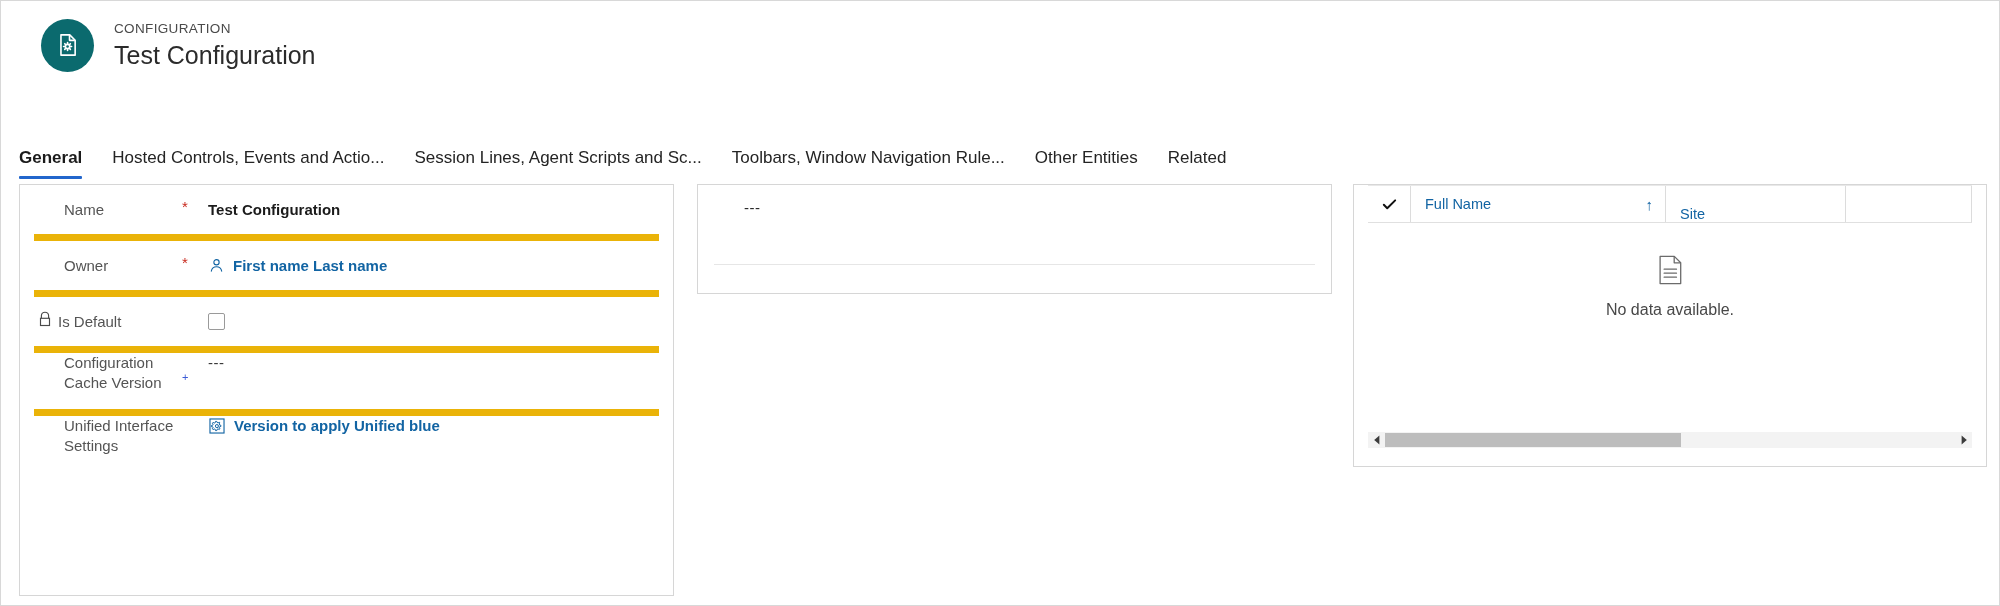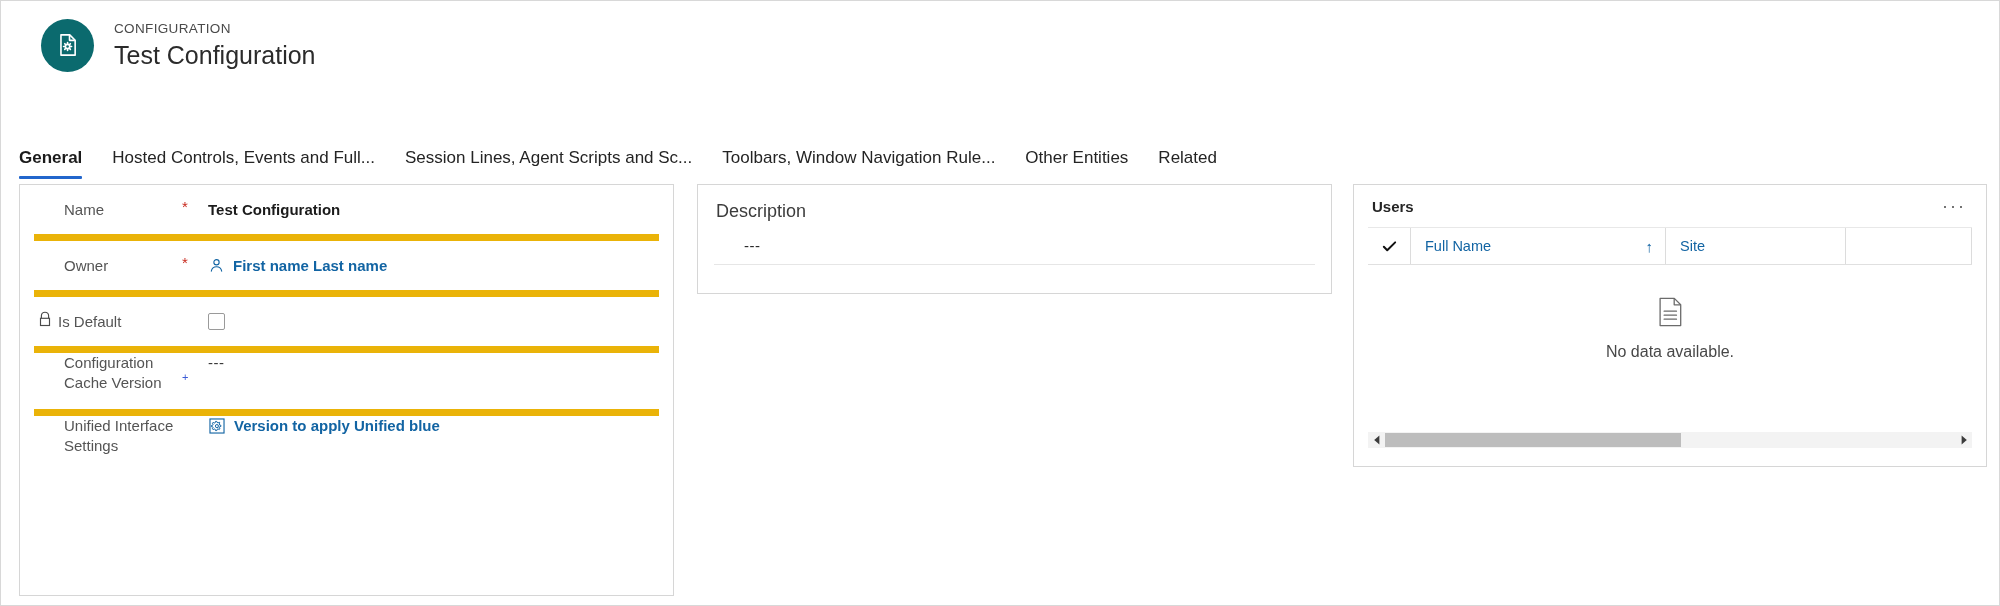--- a/index.html
+++ b/index.html
@@ -237,21 +237,21 @@
     height: 100%;
     border-left: 1px solid #dcdcdc;
     padding-left: 14px;
     box-sizing: border-box;
     font-size: 14.5px;
     color: #1264a3;
     cursor: pointer;
     gap: 36px;
   }
   .gh-col.c1 { flex: 0 0 255px; }
-  .gh-col.c2 { flex: 0 0 180px; }
+  .gh-col.c2 { flex: 0 0 180px; align-items: flex-end; }
   .gh-col.c3 { flex: 1 1 auto; border-right: 1px solid #dcdcdc; }
   .gh-sort {
     margin-left: auto;
     padding-right: 12px;
     font-size: 15px;
     color: #1264a3;
   }
   .grid-empty {
     display: flex;
     flex-direction: column;
@@ -306,21 +306,21 @@
       </svg>
     </div>
     <div class="hdr-text">
       <div class="hdr-eyebrow">CONFIGURATION</div>
       <div class="hdr-title">Test Configuration</div>
     </div>
   </div>
 
   <div class="tabs">
     <div class="tab is-active" style="--accent: #2266cc;">General</div>
-    <div class="tab">Hosted Controls, Events and Full...</div>
+    <div class="tab">Hosted Controls, Events and Actio...</div>
     <div class="tab">Session Lines, Agent Scripts and Sc...</div>
     <div class="tab">Toolbars, Window Navigation Rule...</div>
     <div class="tab">Other Entities</div>
     <div class="tab">Related</div>
   </div>
 
   <div class="panel" id="panel-general">
     <div class="form-rows">
 
       <div class="frow">
@@ -378,30 +378,25 @@
             </svg>
           </span>
           <span class="flink">Version to apply Unified blue</span>
         </div>
       </div>
 
     </div>
   </div>
 
   <div class="panel" id="panel-description">
-    <div class="desc-title">Description</div>
     <div class="desc-value">---</div>
     <div class="desc-rule"></div>
   </div>
 
   <div class="panel" id="panel-users">
-    <div class="users-head">
-      <div class="users-title">Users</div>
-      <div class="users-more">···</div>
-    </div>
 
     <div class="grid-head">
       <div class="gh-check">
         <svg width="17" height="17" viewBox="0 0 18 18" aria-hidden="true">
           <path d="M3 9.3l3.6 3.7L15 4.6" fill="none" stroke="#111111" stroke-width="2.1" stroke-linecap="round" stroke-linejoin="round"></path>
         </svg>
       </div>
       <div class="gh-col c1">
         <span>Full Name</span>
         <span class="gh-sort">↑</span>

